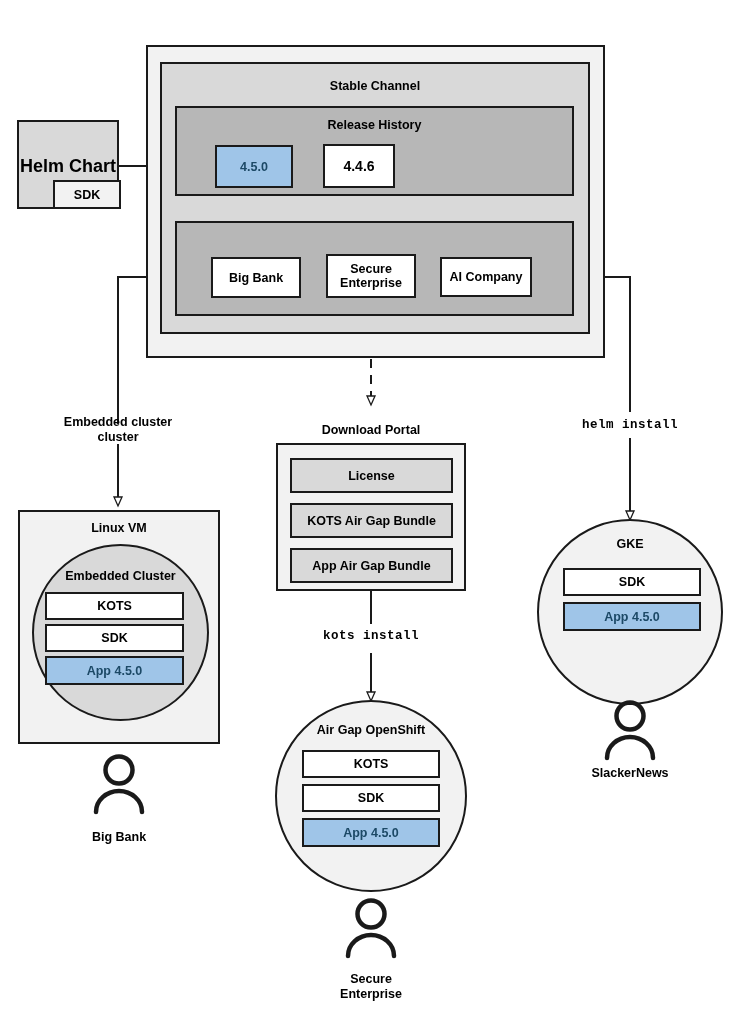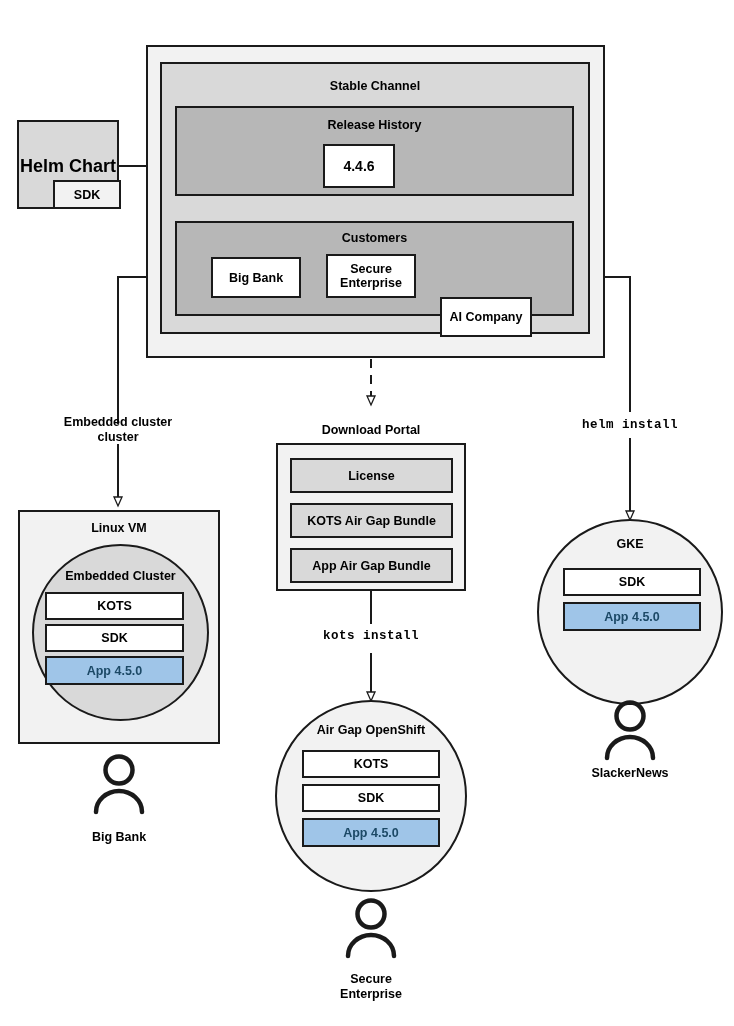--- a/index.html
+++ b/index.html
@@ -100,28 +100,28 @@
   <div class="chip g-lightest" style="left:53px;top:180px;width:68px;height:29px;">SDK</div>
 
   <div class="node box g-lightest" style="left:146px;top:45px;width:459px;height:313px;"></div>
 
   <div class="node box g-light" style="left:160px;top:62px;width:430px;height:272px;"></div>
   <div class="title-center" style="top:79px;left:160px;width:430px;">Stable Channel</div>
 
   <div class="node box g-mid" style="left:175px;top:106px;width:399px;height:90px;"></div>
   <div class="title-center" style="top:118px;left:175px;width:399px;">Release History</div>
 
+  <div class="chip blue" style="left:215px;top:145px;width:78px;height:43px;">4.5.0</div>
   <div class="chip g-white" style="left:323px;top:144px;width:72px;height:44px;font-size:14px;">4.4.6</div>
 
   <div class="node box g-mid" style="left:175px;top:221px;width:399px;height:95px;"></div>
-  <div class="title-center" style="top:231px;left:175px;width:399px;">Customers</div>
 
   <div class="chip g-white" style="left:211px;top:257px;width:90px;height:41px;">Big Bank</div>
   <div class="chip g-white" style="left:326px;top:254px;width:90px;height:44px;">Secure Enterprise</div>
-  <div class="chip g-white" style="left:440px;top:257px;width:92px;height:40px;margin-top:40px;">AI Company</div>
+  <div class="chip g-white" style="left:440px;top:257px;width:92px;height:40px;">AI Company</div>
 
   <div class="caption" style="left:42px;top:415px;width:152px;">
     <span>Embedded cluster</span><br>
     <span>cluster</span>
   </div>
 
   <div class="caption mono" style="left:296px;top:629px;width:150px;">kots install</div>
 
   <div class="caption mono" style="left:555px;top:418px;width:150px;">helm install</div>
 

